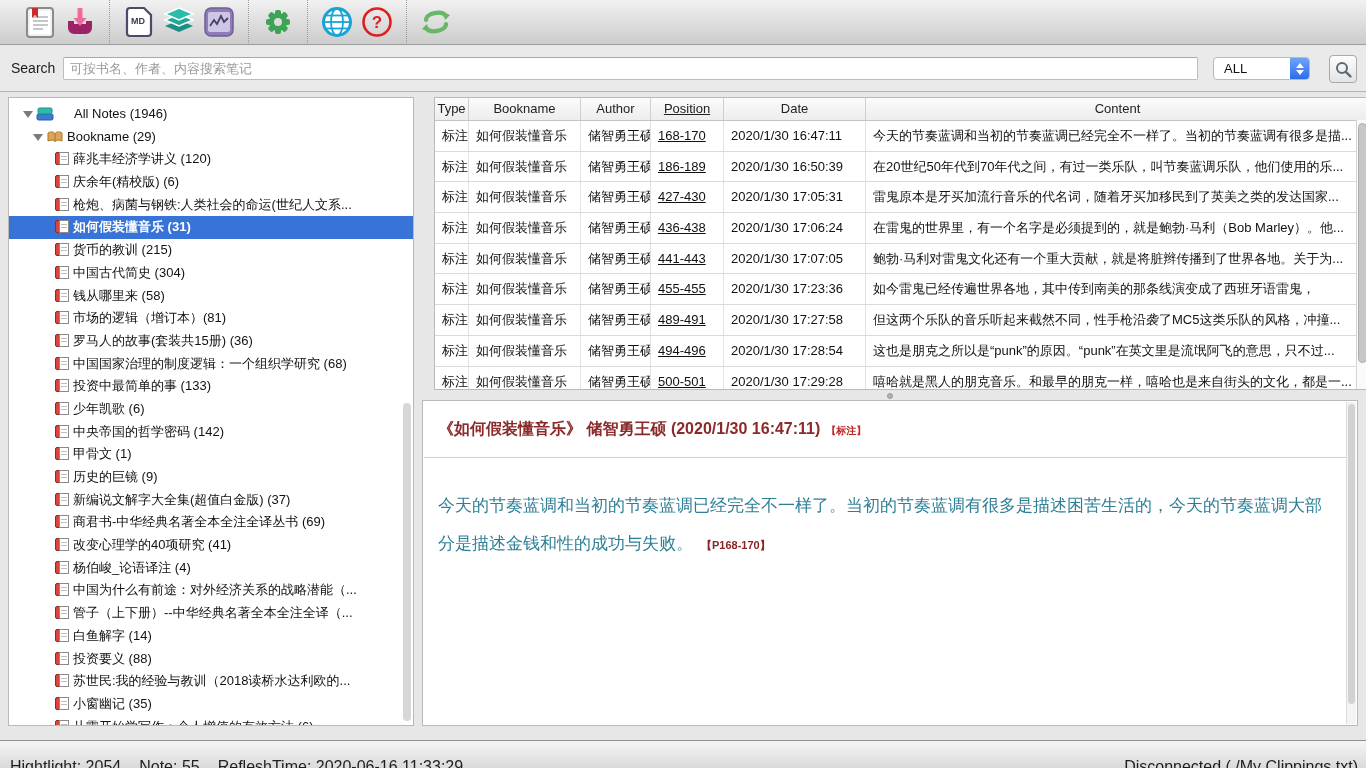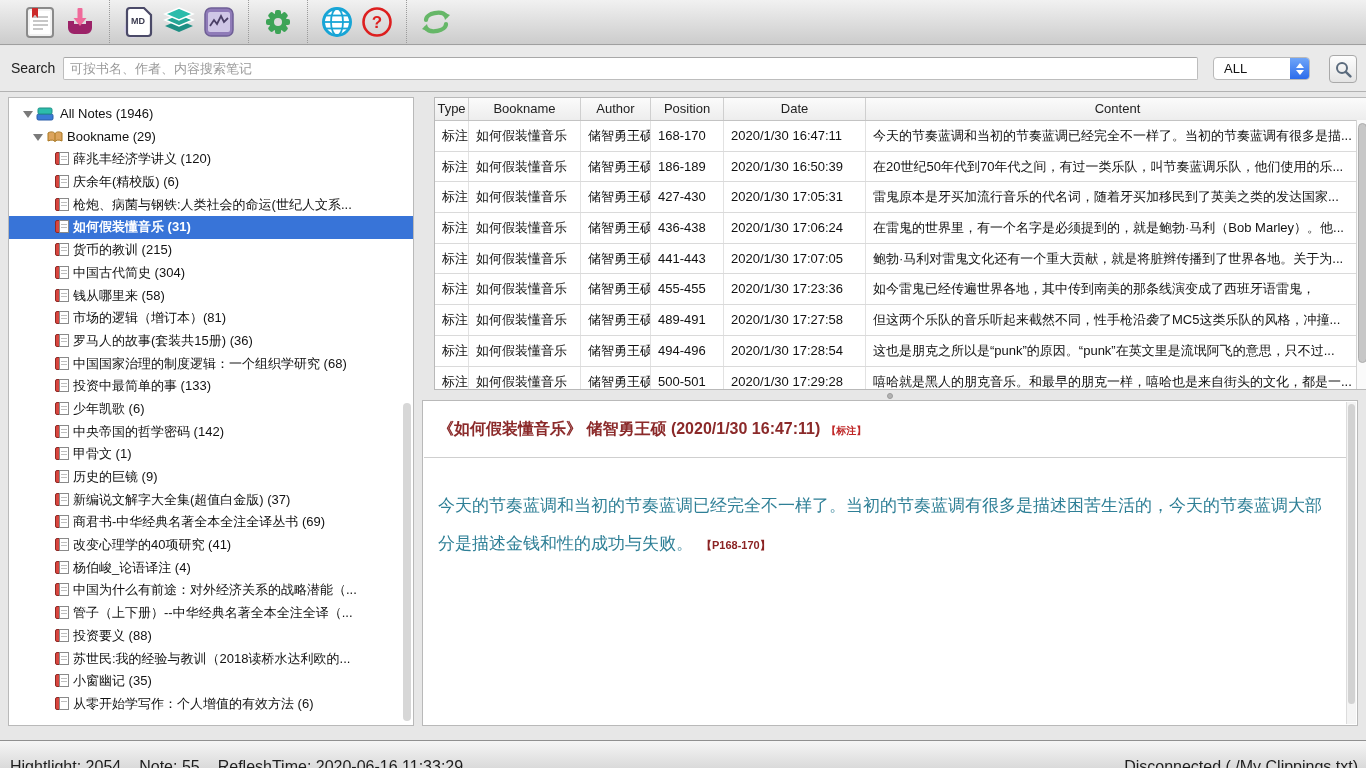--- a/index.html
+++ b/index.html
@@ -68,40 +68,40 @@
   .detail-pane{left:422px;top:400px;width:936px;height:326px;}
   .splitter{position:absolute;left:422px;top:390px;width:936px;height:10px;background:#e7e7e7;}
   .splitter .dot{position:absolute;left:50%;top:3px;width:6px;height:6px;margin-left:-3px;border-radius:50%;background:#b3b3b3;border:1px solid #9b9b9b;box-sizing:border-box;}
 
   
   .tree{padding-top:5px;font-size:13px;color:#111;}
   .trow{position:relative;height:22.7px;line-height:22.7px;white-space:nowrap;overflow:hidden;}
   .trow .arrow{position:absolute;top:8px;width:0;height:0;border-left:5px solid transparent;border-right:5px solid transparent;border-top:7px solid #7a7a7a;}
   .trow .lbl{position:absolute;top:0;}
   .trow .ticon{position:absolute;top:3px;}
-  .root-row .arrow{left:14px;} .root-row .ticon{left:27px;} .root-row .lbl{left:51px;}
+  .root-row .arrow{left:14px;} .root-row .ticon{left:27px;} .root-row .lbl{left:65px;}
   .group-row .arrow{left:24px;} .group-row .ticon{left:38px;} .group-row .lbl{left:58px;}
   .book-row .ticon{left:46px;} .book-row .lbl{left:64px;right:6px;}
   .book-row.selected{background:#3874d8;color:#fff;font-weight:bold;}
   .sb-scroll{position:absolute;right:2px;top:305px;width:8px;height:318px;border-radius:4px;background:#c9c9c9;opacity:.75;}
 
   
   .icon-book{display:inline-block;width:15px;height:15px;position:relative;}
   .icon-book .cover{position:absolute;left:0;top:1px;width:5px;height:13px;background:#d8453e;border-radius:2px 0 0 2px;border:1px solid #8d2a26;box-sizing:border-box;}
   .icon-book .pages{position:absolute;left:4px;top:1px;width:10px;height:13px;background:#fff;border:1px solid #8a8a8a;box-sizing:border-box;}
   .icon-book .l1,.icon-book .l2{position:absolute;left:6px;width:6px;height:1px;background:#bdbdbd;}
   .icon-book .l1{top:5px;} .icon-book .l2{top:8px;}
 
   
   .grid{position:absolute;inset:0;overflow:hidden;}
   .gheader{display:flex;height:22px;background:linear-gradient(#fbfbfb,#ededed);border-bottom:1px solid #c3c3c3;}
   .hcell{font-size:13px;color:#222;text-align:center;line-height:22px;border-right:1px solid #cfcfcf;box-sizing:border-box;overflow:hidden;white-space:nowrap;}
   .grow{display:flex;height:29.7px;border-bottom:1px solid #dadada;background:#fff;}
   .cell{font-size:13px;color:#111;line-height:29.7px;padding:0 7px;border-right:1px solid #e2e2e2;box-sizing:border-box;overflow:hidden;white-space:nowrap;}
-  .c0{width:34px;} .c1{width:112px;} .c2{width:70px;} .c3{width:73px;} .c4{width:142px;} .c5{flex:1;border-right:none;}
+  .c0{width:34px;} .c1{width:112px;} .c2{width:70px;} .c3{width:73px;text-decoration:underline;} .c4{width:142px;} .c5{flex:1;border-right:none;}
   .tbl-vscroll{position:absolute;right:0;top:22px;bottom:0;width:13px;background:#fafafa;border-left:1px solid #d4d4d4;box-sizing:border-box;}
   .tbl-vscroll .thumb{position:absolute;left:1px;top:3px;width:9px;height:240px;border-radius:5px;background:#c7c7c7;border:1px solid #adadad;box-sizing:border-box;}
 
   
   .detail-title{position:absolute;left:15px;top:18px;right:22px;font-size:16px;font-weight:bold;color:#8b2a2a;white-space:nowrap;overflow:hidden;}
   .detail-tag{font-size:10px;color:#bf2626;font-weight:bold;margin-left:6px;}
   .detail-hr{position:absolute;left:1px;right:1px;top:56px;border-top:1px solid #cfcfcf;}
   .detail-body{position:absolute;left:15px;top:86px;right:26px;font-size:17px;line-height:38px;color:#2e7f96;}
   .pos-tag{font-size:11px;color:#8b2323;font-weight:bold;margin-left:8px;}
   .det-vscroll{position:absolute;right:1px;top:1px;bottom:1px;width:10px;background:#f4f4f4;border-left:1px solid #dcdcdc;box-sizing:border-box;}
@@ -443,20 +443,29 @@
       </span>
       <span class="lbl">管子（上下册）--中华经典名著全本全注全译（...</span>
     </div>
           <div class="trow book-row">
       <span class="ticon icon-book">
         <span class="cover"></span>
               <span class="pages"></span>
               <span class="l1"></span>
               <span class="l2"></span>
       </span>
+      <span class="lbl">白鱼解字 (14)</span>
+    </div>
+          <div class="trow book-row">
+      <span class="ticon icon-book">
+        <span class="cover"></span>
+              <span class="pages"></span>
+              <span class="l1"></span>
+              <span class="l2"></span>
+      </span>
       <span class="lbl">投资要义 (88)</span>
     </div>
           <div class="trow book-row">
       <span class="ticon icon-book">
         <span class="cover"></span>
               <span class="pages"></span>
               <span class="l1"></span>
               <span class="l2"></span>
       </span>
       <span class="lbl">苏世民:我的经验与教训（2018读桥水达利欧的...</span>

